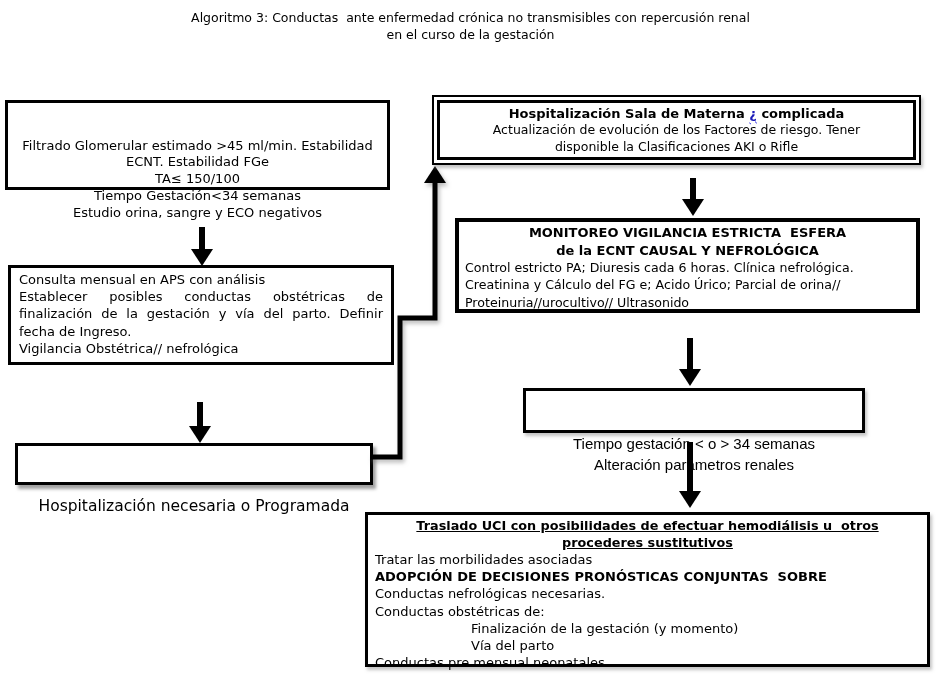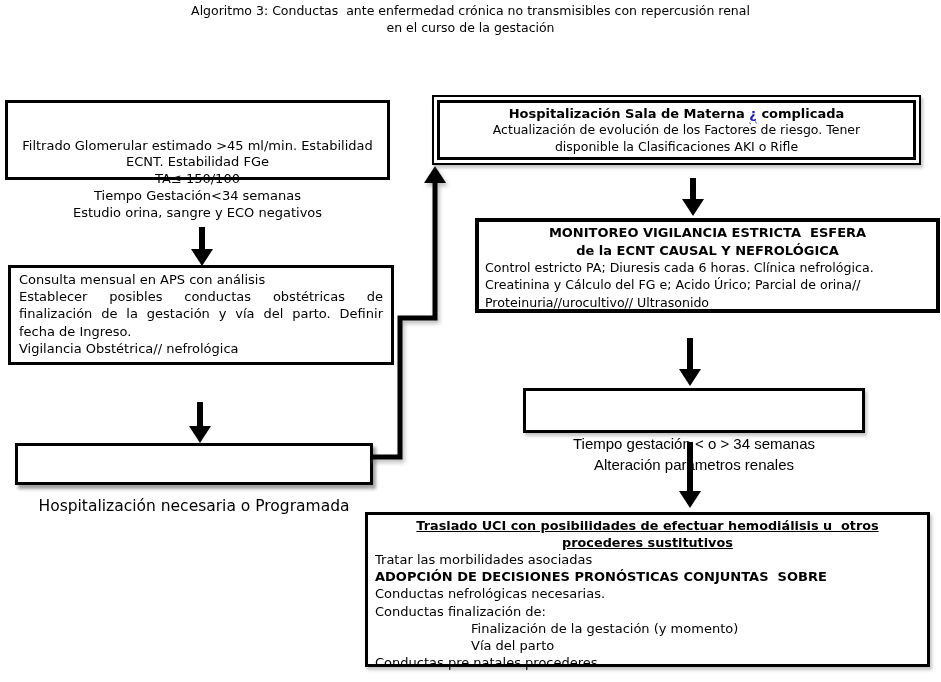--- a/index.html
+++ b/index.html
@@ -1,48 +1,48 @@
 <!DOCTYPE html>
 <html><head>
 <meta charset="utf-8">
 <style>
   html,body{margin:0;padding:0;background:#ffffff;}
   #page{position:relative;width:941px;height:682px;background:#ffffff;
         font-family:"DejaVu Sans",sans-serif;color:#000;overflow:hidden;}
 
-  .title{position:absolute;top:2px;left:0;width:941px;text-align:center;
+  .title{position:absolute;top:9px;left:0;width:941px;text-align:center;
          font-size:12.5px;line-height:17px;white-space:pre-wrap;}
 
   .box{position:absolute;box-sizing:border-box;border:3px solid #000;background:#fff;}
   .shadow-strong{box-shadow:3px 4px 3px rgba(110,110,110,.65);}
   .shadow-soft{box-shadow:2px 3px 3px rgba(140,140,140,.5);}
 
   .centered{text-align:center;white-space:pre-wrap;}
 
   
-  .box-criteria{left:5px;top:100px;width:385px;height:80px;
+  .box-criteria{left:5px;top:100px;width:385px;height:90px;
                 font-size:13px;line-height:16.8px;padding-top:1px;}
   .box-followup{left:8px;top:265px;width:386px;height:100px;
                 font-size:13px;line-height:18.4px;padding:3px 8px 0 8px;}
   .box-followup .just{text-align:justify;}
   .box-hosp{left:15px;top:443px;width:358px;height:42px;
             font-size:15.5px;line-height:24px;border-width:3px;}
 
   
   .box-outer-double{left:432px;top:95px;width:489px;height:70px;
                     border:2px solid #000;padding:3px;display:flex;}
   .box-inner-double{border:3px solid #000;box-sizing:border-box;flex:1;
                     display:flex;flex-direction:column;justify-content:center;}
   .box-inner-double .h{font-weight:bold;font-size:13px;line-height:17px;
                        text-align:center;white-space:pre-wrap;}
   .box-inner-double .b{font-size:12.5px;line-height:16.5px;
                        text-align:center;white-space:pre-wrap;}
 
   .box-monitor{left:455px;top:218px;width:465px;height:95px;padding:2px 6px;
-               border-width:4px;margin-left:20px;}
+               border-width:4px;}
   .box-monitor .h{font-weight:bold;font-size:13px;line-height:17.5px;
                   text-align:center;white-space:pre-wrap;}
   .box-monitor .b{font-size:12.6px;line-height:17.3px;text-align:left;}
 
   .box-gest{left:523px;top:388px;width:342px;height:45px;
             font-family:"Liberation Sans",sans-serif;font-size:15px;
             line-height:20.5px;padding-top:2px;}
 
   .box-icu{left:365px;top:512px;width:565px;height:155px;padding:2px 7px;}
   .box-icu .h{font-weight:bold;font-size:12.8px;line-height:17px;
@@ -143,19 +143,19 @@
     <div class="shaft"></div>
     <div class="head"></div>
   </div>
 
   <div class="box box-icu shadow-soft">
     <div class="h">Traslado UCI con posibilidades de efectuar hemodiálisis u  otros
 procederes sustitutivos</div>
     <div class="bd-line">Tratar las morbilidades asociadas</div>
     <div class="bd-line bd-bold">ADOPCIÓN DE DECISIONES PRONÓSTICAS CONJUNTAS  SOBRE</div>
     <div class="bd-line">Conductas nefrológicas necesarias.</div>
-    <div class="bd-line">Conductas finalización de:</div>
+    <div class="bd-line">Conductas obstétricas de:</div>
     <div class="bd-line bd-indent">Finalización de la gestación (y momento)</div>
     <div class="bd-line bd-indent">Vía del parto</div>
-    <div class="bd-line">Conductas pre natales procederes</div>
+    <div class="bd-line">Conductas pre mensual neonatales</div>
   </div>
 
 </div>
 
 </body></html>

